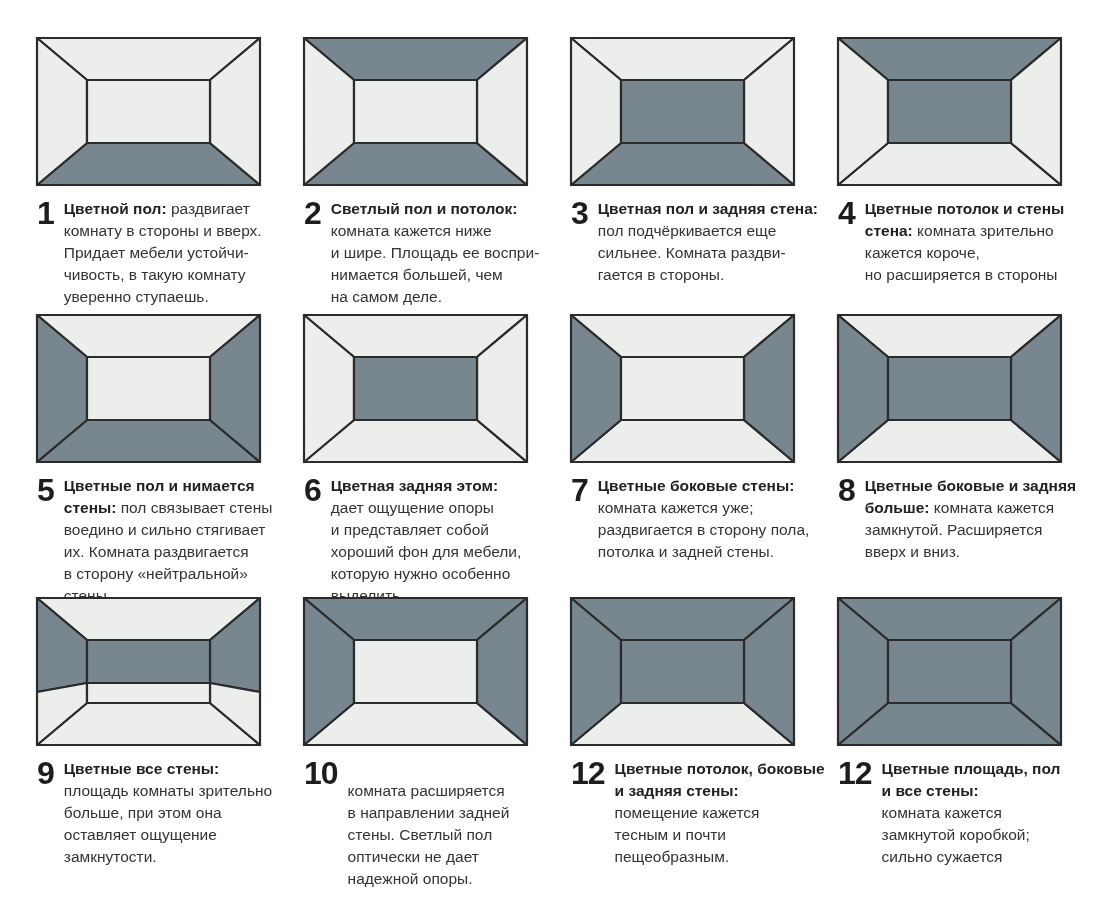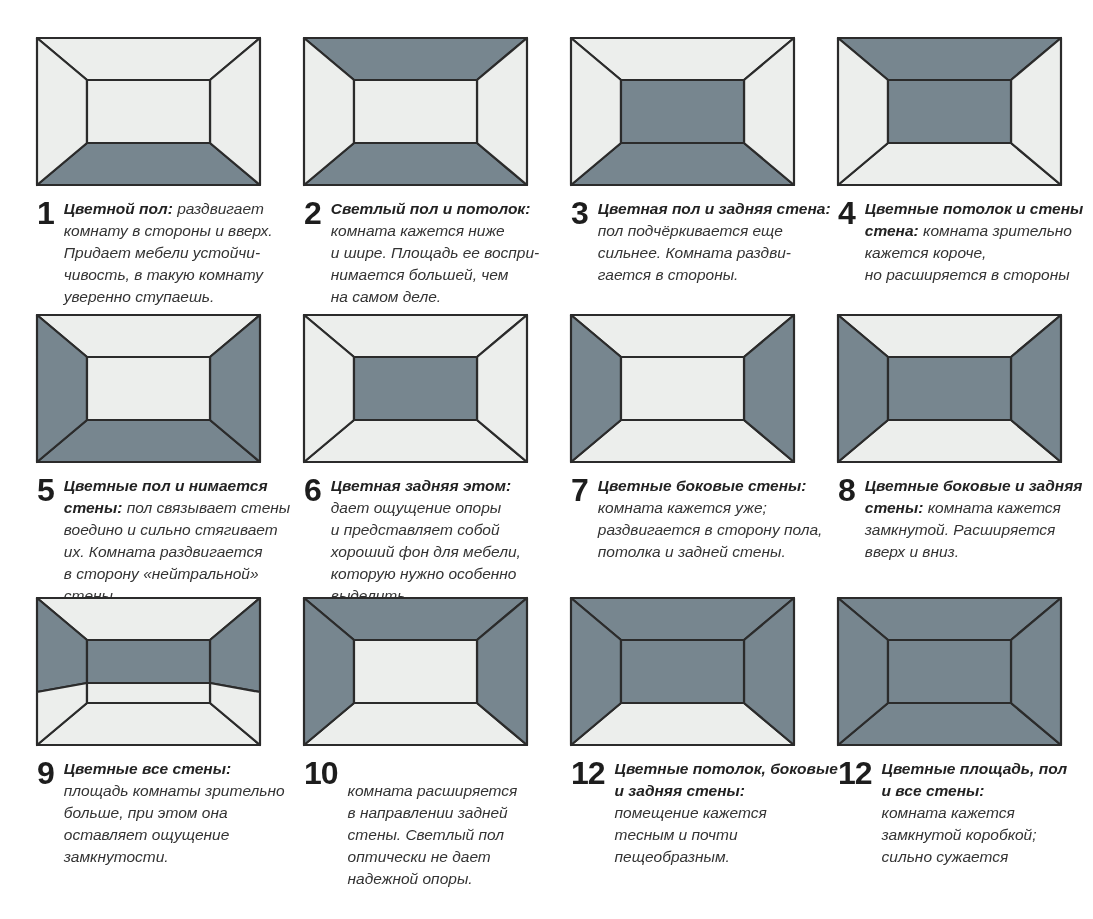--- a/index.html
+++ b/index.html
@@ -32,21 +32,20 @@
     color: #1d1d1d;
     letter-spacing: -1px;
     flex: 0 0 auto;
   }
   .txt {
     margin: 0;
     font-size: 15.5px;
     line-height: 22px;
     color: #333333;
     white-space: pre;
-    font-style: italic;
   }
   .txt b { color: #222222; }
 </style>
 </head>
 <body>
 
 <div class="page">
   <div class="grid">
 
     <div class="cell">
@@ -178,21 +177,21 @@
       <svg class="room" viewBox="0 0 223 147">
           <polygon points="0,0 223,0 173,42 50,42" fill="#eceeec" stroke="#2b2b2b" stroke-width="2.2" stroke-linejoin="round"></polygon>
           <polygon points="0,147 50,105 173,105 223,147" fill="#eceeec" stroke="#2b2b2b" stroke-width="2.2" stroke-linejoin="round"></polygon>
           <polygon points="0,0 50,42 50,105 0,147" fill="#77868f" stroke="#2b2b2b" stroke-width="2.2" stroke-linejoin="round"></polygon>
           <polygon points="223,0 223,147 173,105 173,42" fill="#77868f" stroke="#2b2b2b" stroke-width="2.2" stroke-linejoin="round"></polygon>
           <polygon points="50,42 173,42 173,105 50,105" fill="#77868f" stroke="#2b2b2b" stroke-width="2.2" stroke-linejoin="round"></polygon>
         </svg>
       <div class="caption">
         <span class="num">8</span>
         <p class="txt"><b>Цветные боковые и задняя
-стены:</b><span> комната кажется
+больше:</b><span> комната кажется
 замкнутой. Расширяется
 вверх и вниз.</span></p>
       </div>
     </div>
 
     <div class="cell">
       <svg class="room" viewBox="0 0 223 147">
           <polygon points="0,0 223,0 173,42 50,42" fill="#eceeec" stroke="#2b2b2b" stroke-width="2.2" stroke-linejoin="round"></polygon>
           <polygon points="0,147 50,105 173,105 223,147" fill="#eceeec" stroke="#2b2b2b" stroke-width="2.2" stroke-linejoin="round"></polygon>
           <polygon points="0,0 50,42 50,85 0,94" fill="#77868f" stroke="#2b2b2b" stroke-width="2.2" stroke-linejoin="round"></polygon>

